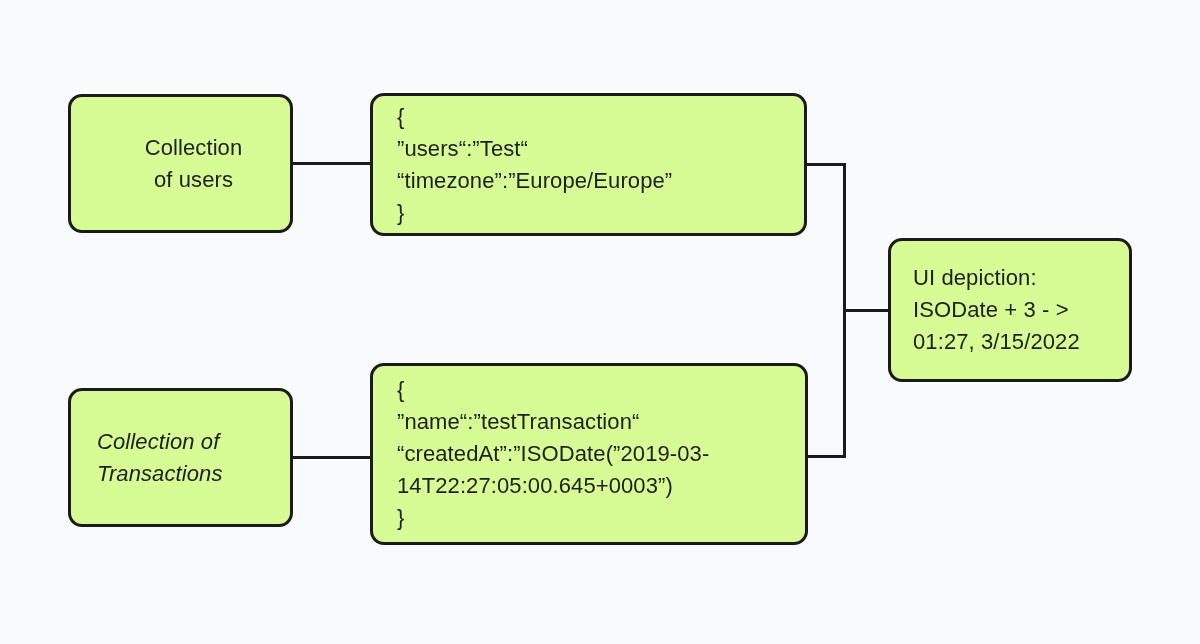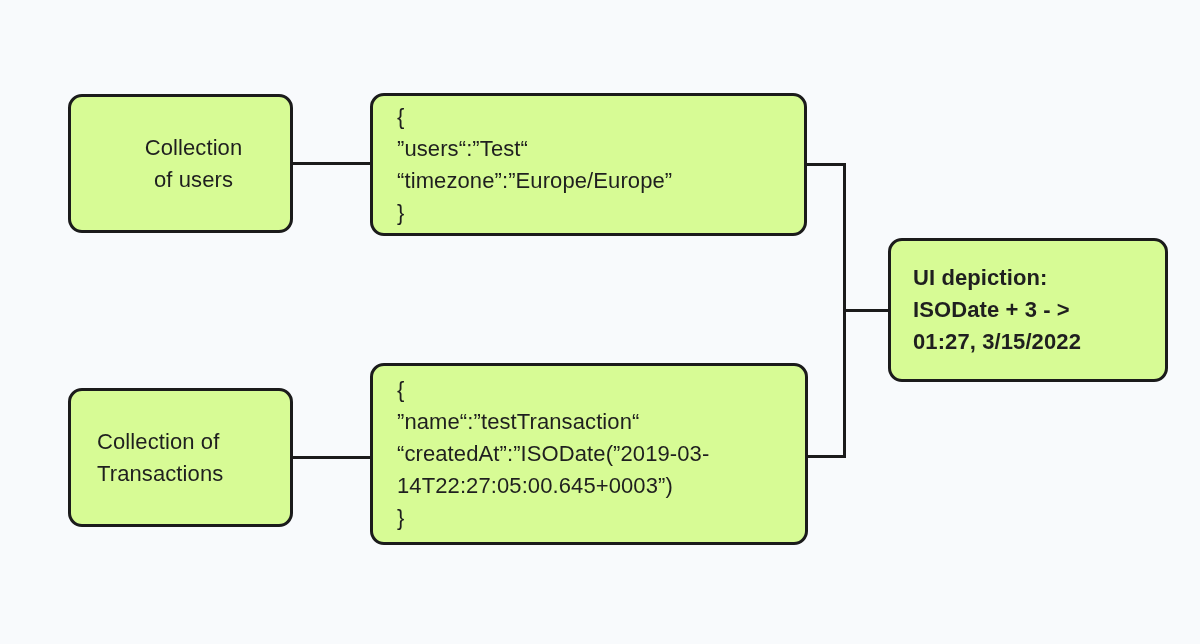--- a/index.html
+++ b/index.html
@@ -36,23 +36,23 @@
   }
   .node .line { white-space: pre; }
   .edge {
     position: absolute;
     background: var(--connector);
     z-index: 1;
   }
   
   #node-users            { left: 68px;  top: 94px;  width: 225px; height: 139px; padding-left: 26px; align-items: center; }
   #node-users-doc        { left: 370px; top: 93px;  width: 437px; height: 143px; padding-left: 24px; }
-  #node-transactions     { left: 68px;  top: 388px; width: 225px; height: 139px; padding-left: 26px; }
+  #node-transactions     { left: 68px;  top: 388px; width: 225px; height: 139px; padding-left: 26px; font-style: italic; }
   #node-transactions-doc { left: 370px; top: 363px; width: 438px; height: 182px; padding-left: 24px; }
-  #node-ui               { left: 888px; top: 238px; width: 280px; height: 144px; padding-left: 22px; font-weight: bold; }
+  #node-ui               { left: 888px; top: 238px; width: 244px; height: 144px; padding-left: 22px; }
 
   #edge-users-doc        { left: 291px; top: 162px; width: 81px;  height: 3px; }
   #edge-transactions-doc { left: 291px; top: 456px; width: 81px;  height: 3px; }
   #edge-usersdoc-trunk   { left: 804px; top: 163px; width: 41px;  height: 3px; }
   #edge-transdoc-trunk   { left: 804px; top: 455px; width: 41px;  height: 3px; }
   #edge-trunk-vertical   { left: 843px; top: 163px; width: 3px;   height: 295px; }
   #edge-trunk-ui         { left: 843px; top: 309px; width: 47px;  height: 3px; }
 </style>
 </head>
 <body>

